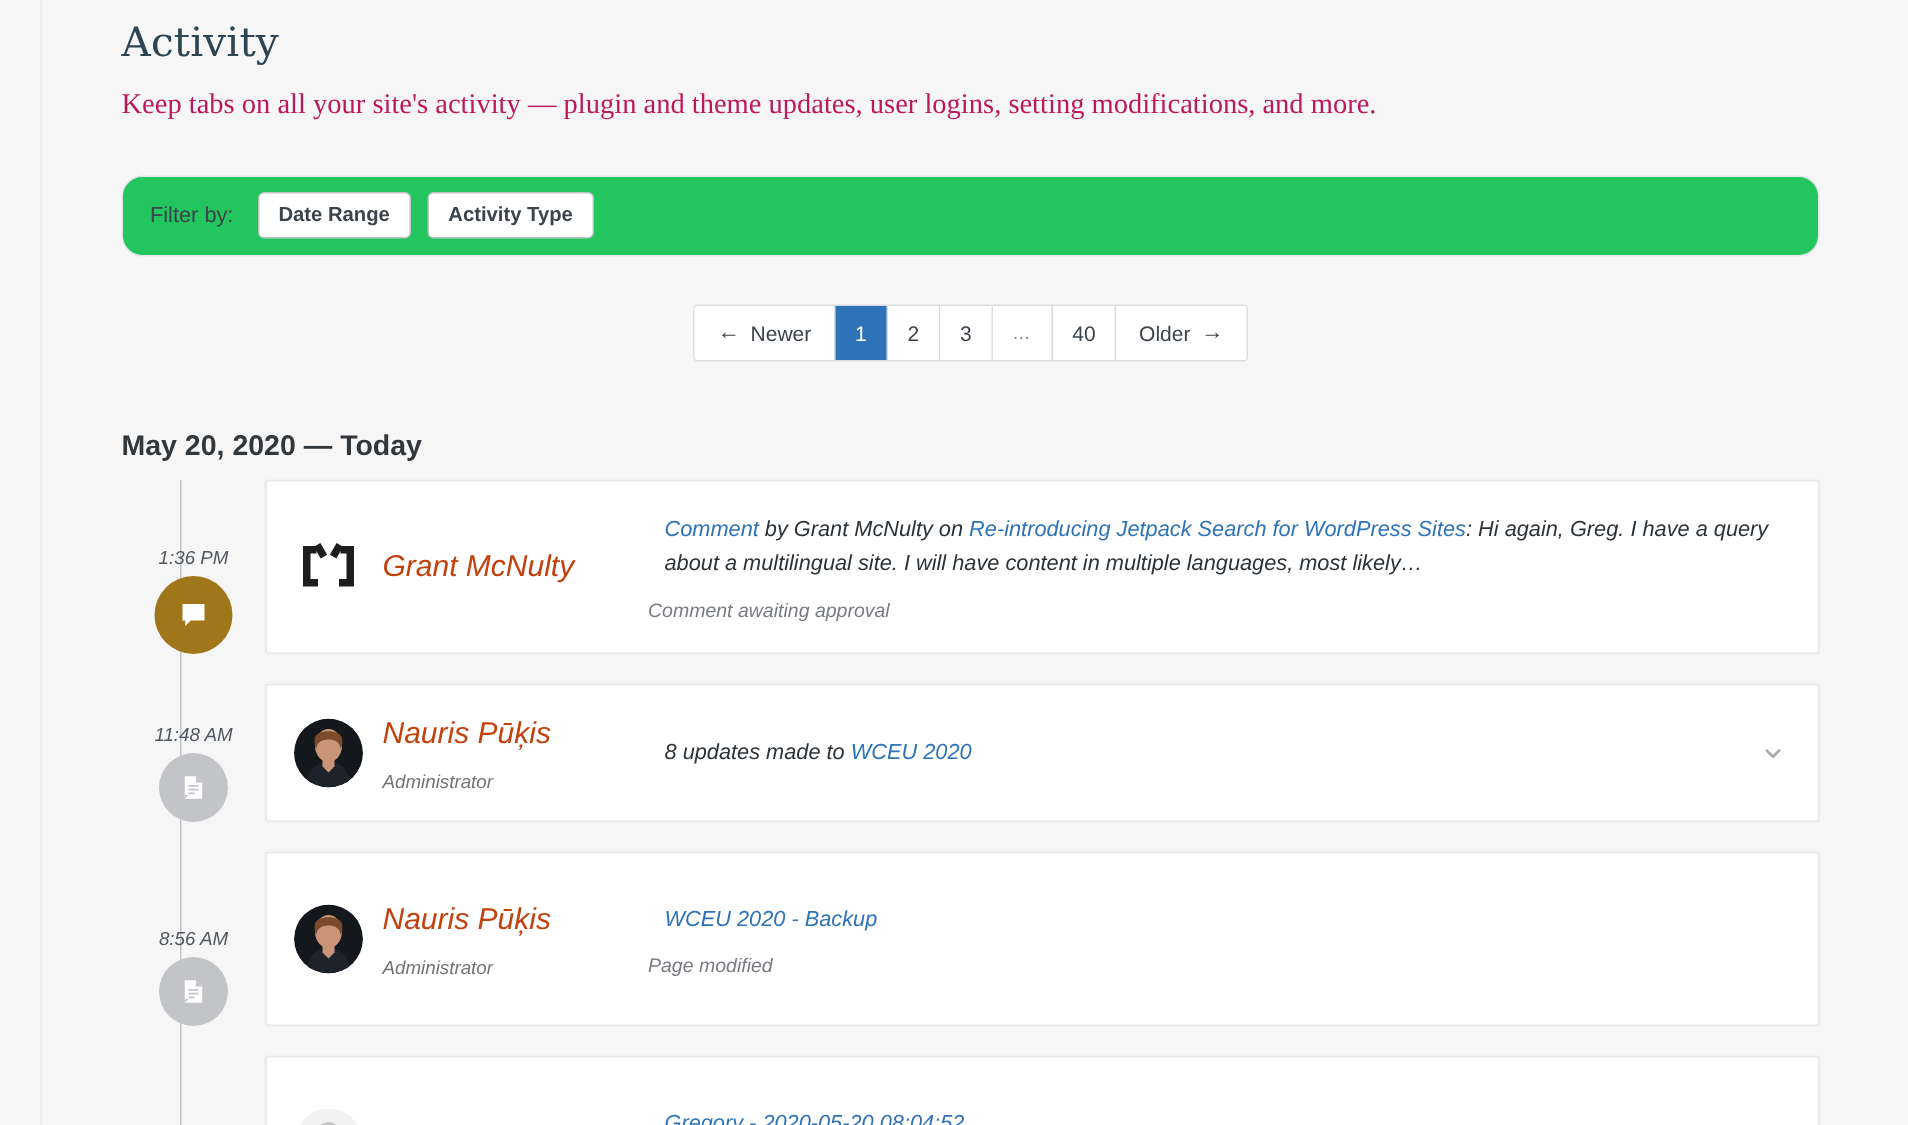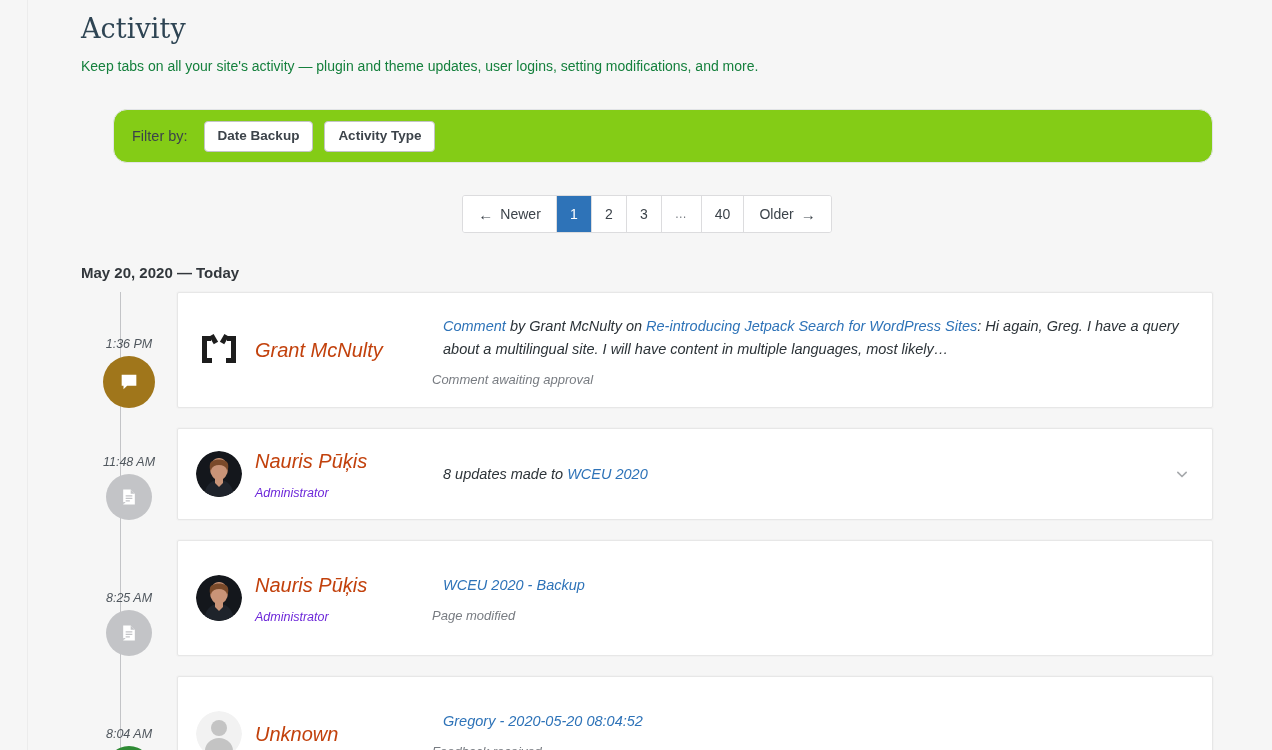--- a/index.html
+++ b/index.html
@@ -26,37 +26,37 @@
   .page-title {
     font-family: "DejaVu Serif", "Liberation Serif", serif;
     font-size: 27px;
     font-weight: 400;
     color: #2e4453;
     margin: 0;
     padding-top: 13px;
     letter-spacing: .1px;
   }
   .page-subtitle {
-    font-size: 14px;
-    color: #15803d;
+    font-size: 19px;
+    color: #be185d;
     margin: 12px 0 0 0;
     line-height: 1.45;
+    font-family: Liberation Serif, serif;
   }
 
   
   .filter-card {
     margin-top: 33px;
-    background: #84cc16;
+    background: #22c55e;
     border: 1px solid #e2e4e7;
     border-radius: 14px;
     height: 54px;
     display: flex;
     align-items: center;
     padding: 0 18px;
-    margin-left: 32px;
   }
   .filter-label {
     font-size: 14.5px;
     color: #3c434a;
     margin-right: 16px;
   }
   .filter-btn {
     border: 1px solid #c3c4c7;
     background: #fff;
     border-radius: 4px;
@@ -102,22 +102,22 @@
     color: #fff;
     font-weight: 400;
   }
   .pager-item.ellipsis { color: #787c82; letter-spacing: 1px; font-size: 12px; }
   .arrow { font-size: 15px; }
   .arrow.left { margin-right: 7px; }
   .arrow.right { margin-left: 7px; }
 
   
   .date-header {
-    margin-top: 31px;
-    font-size: 15px;
+    margin-top: 46px;
+    font-size: 19px;
     font-weight: 700;
     color: #32373c;
   }
 
   
   .timeline { position: relative; margin-top: 11px; }
   .timeline-rail {
     position: absolute;
     left: 39px;
     top: 0;
@@ -191,21 +191,21 @@
   }
   .avatar.plain { background: transparent; border-radius: 0; }
   .actor-text { min-width: 0; }
   .actor-name {
     font-size: 20px;
     color: #c2410c;
     line-height: 1.3;
   }
   .actor-role {
     font-size: 12.5px;
-    color: #6d28d9;
+    color: #737373;
     margin-top: 12px;
   }
 
   .body { flex: 1; min-width: 0; padding-top: 1px; }
   .body-main {
     font-size: 14.5px;
     color: #2c3338;
     line-height: 1.58;
     margin-left: 11px;
   }
@@ -235,21 +235,21 @@
 
   <div class="gutter-line"></div>
 
   <div class="content">
 
     <h1 class="page-title">Activity</h1>
     <p class="page-subtitle">Keep tabs on all your site's activity — plugin and theme updates, user logins, setting modifications, and more.</p>
 
     <div class="filter-card">
       <span class="filter-label">Filter by:</span>
-      <button class="filter-btn">Date Backup</button>
+      <button class="filter-btn">Date Range</button>
       <button class="filter-btn">Activity Type</button>
     </div>
 
     <div class="pager-wrap">
       <nav class="pager">
         <div class="pager-item nav">
           <span class="arrow left">←</span>
           <span>Newer</span>
         </div>
         <div class="pager-item active">1</div>
@@ -344,21 +344,21 @@
           <div class="chevron">
             <svg width="20" height="20" viewBox="0 0 24 24">
               <path d="M7 10l5 5 5-5" fill="none" stroke="#a7aaad" stroke-width="2" stroke-linecap="round" stroke-linejoin="round"></path>
             </svg>
           </div>
         </div>
       </div>
 
       <div class="row">
         <div class="rail-col">
-          <div class="time">8:25 AM</div>
+          <div class="time">8:56 AM</div>
           <div class="badge" style="background:#c3c4c7">
             <svg width="20" height="20" viewBox="0 0 24 24">
               <path fill="#ffffff" d="M5 3h9l5 5v13H5z"></path>
               <path fill="#c3c4c7" d="M14 3v5h5z"></path>
               <path fill="#c3c4c7" d="M8 10h8v1.4H8zM8 13h8v1.4H8zM8 16h5v1.4H8z"></path>
               <path fill="#c3c4c7" d="M5 21l3-3H5z"></path>
             </svg>
           </div>
         </div>
         <div class="card tall">

